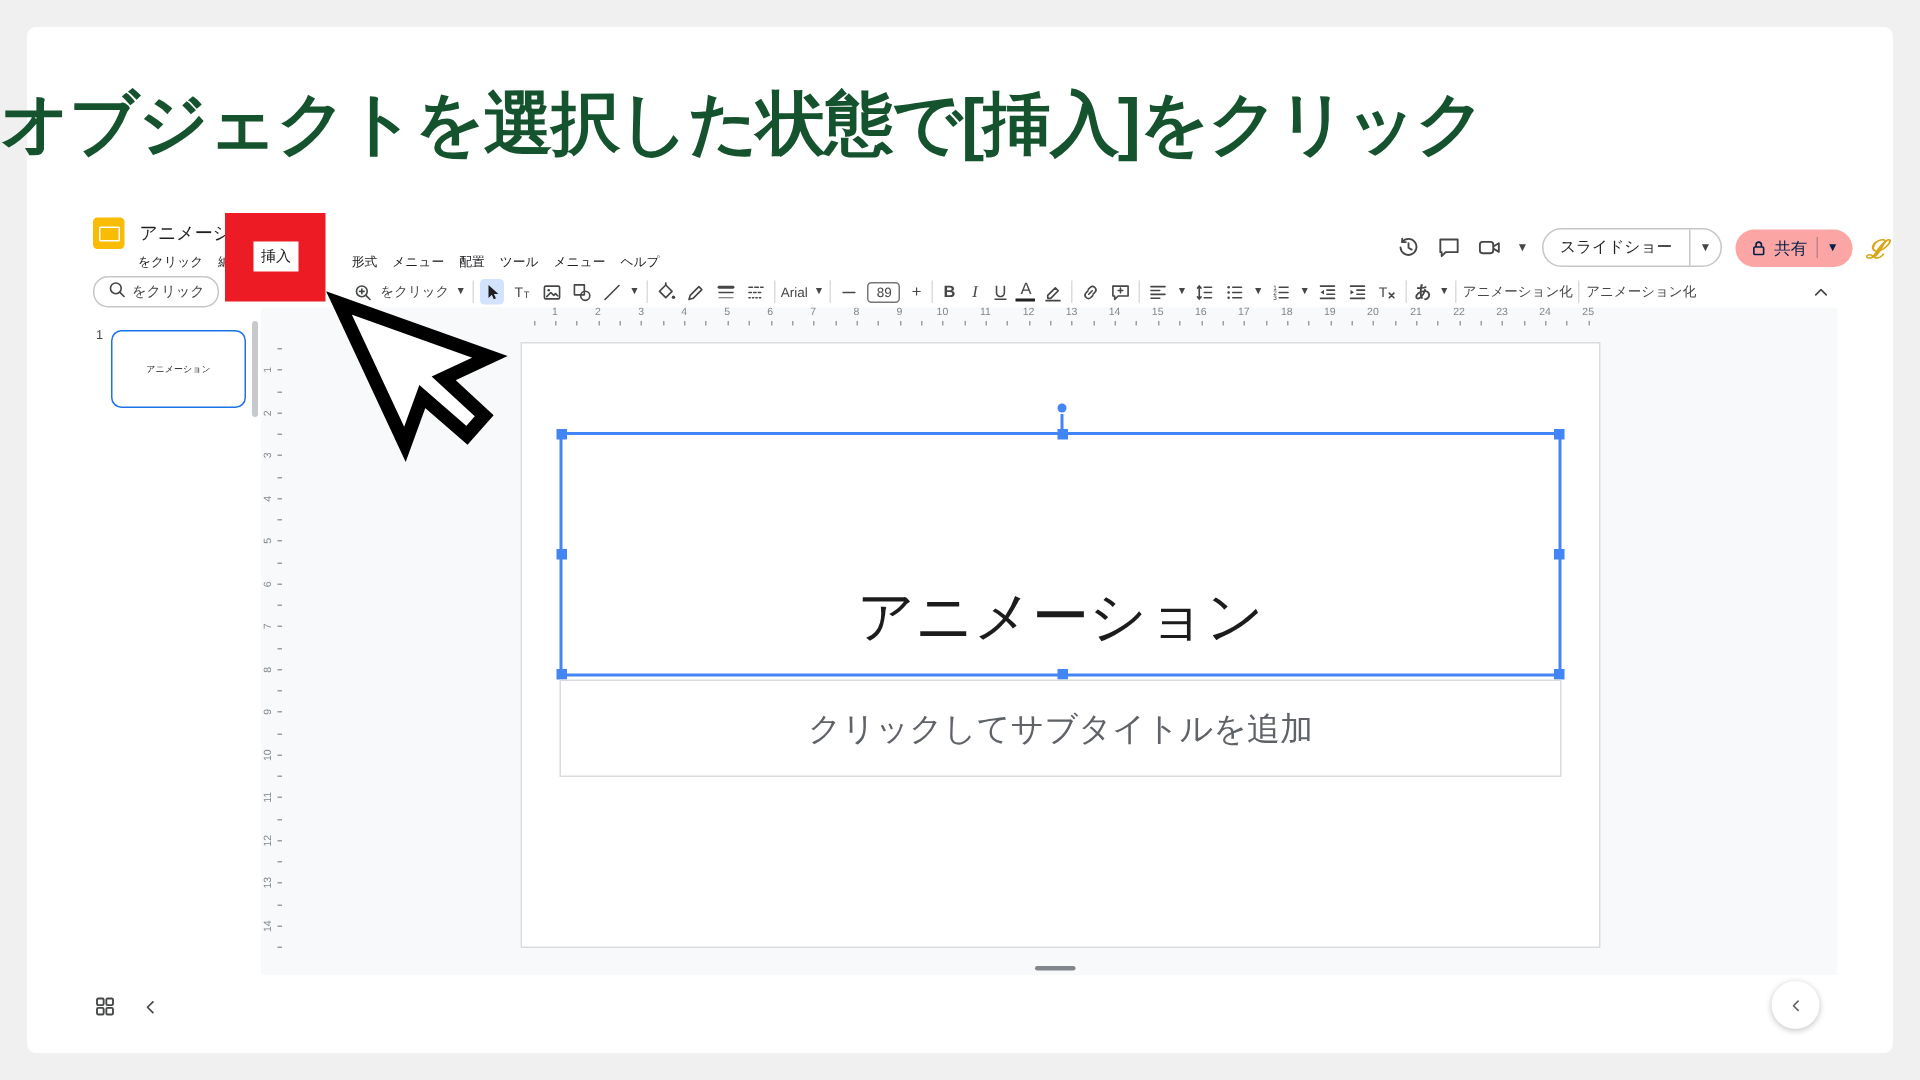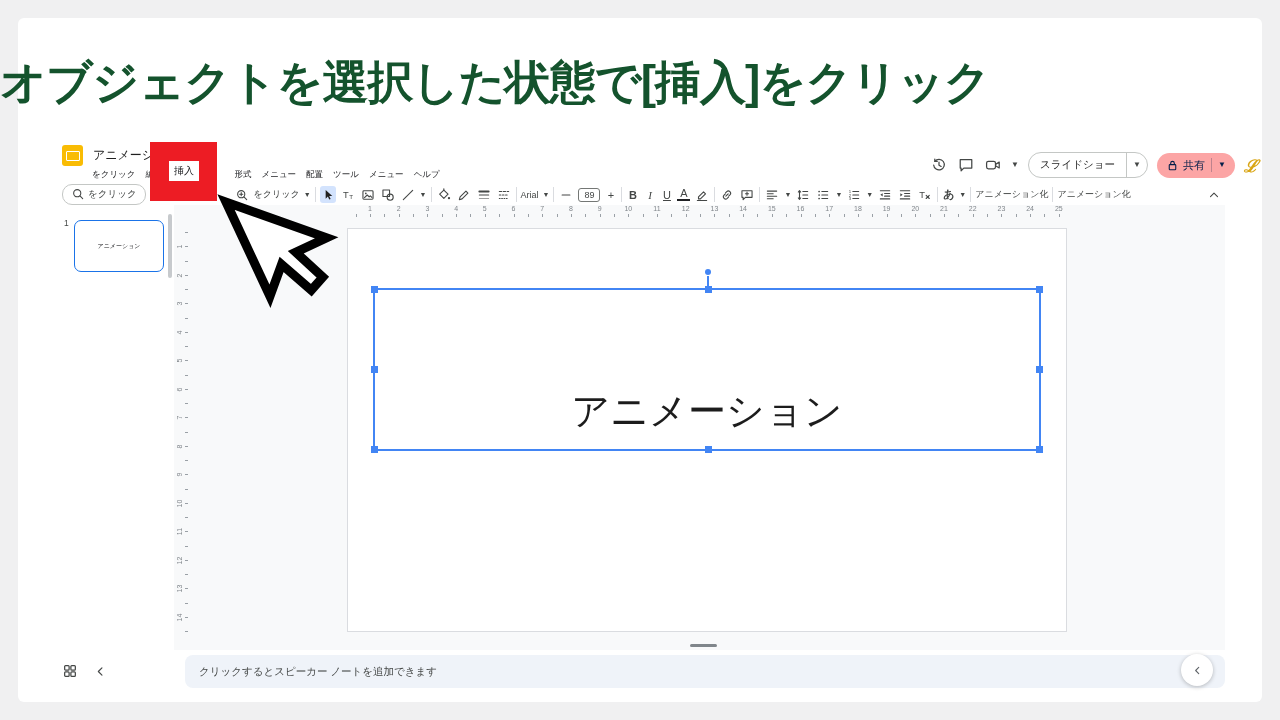--- a/index.html
+++ b/index.html
@@ -455,38 +455,38 @@
       <span class="handle" style="left:330px;top:-4px"></span>
       <span class="handle" style="right:-4px;top:-4px"></span>
       <span class="handle" style="left:-4px;top:76px"></span>
       <span class="handle" style="right:-4px;top:76px"></span>
       <span class="handle" style="left:-4px;bottom:-4px"></span>
       <span class="handle" style="left:330px;bottom:-4px"></span>
       <span class="handle" style="right:-4px;bottom:-4px"></span>
       <span class="rot-stem"></span>
       <span class="rot-dot"></span>
     </div>
+    <div class="subtitlebox">
+      <span>クリックしてサブタイトルを追加</span>
+    </div>
   </div>
 
   <div class="notes-dash"></div>
 
   <div class="bottom-icons" id="bottomIcons">
       <span><svg viewBox="0 0 18 18" width="16" height="16" fill="none" stroke="#444746" stroke-width="1.4">
           <rect x="3" y="3" width="5" height="5" rx="1"></rect>
           <rect x="10" y="3" width="5" height="5" rx="1"></rect>
           <rect x="3" y="10" width="5" height="5" rx="1"></rect>
           <rect x="10" y="10" width="5" height="5" rx="1"></rect>
         </svg></span>
       <span><svg viewBox="0 0 18 18" width="13" height="13" fill="none" stroke="#444746" stroke-width="1.6" stroke-linecap="round" stroke-linejoin="round">
           <path d="M11 4 L6 9 l5 5"></path>
         </svg></span>
     </div>
-  <div class="notes-bar">
-    <span>クリックするとスピーカー ノートを追加できます</span>
-  </div>
   <div class="fab">
       <svg viewBox="0 0 18 18" width="11" height="11" fill="none" stroke="#5f6368" stroke-width="1.8" stroke-linecap="round" stroke-linejoin="round">
         <path d="M11 4 L6 9 l5 5"></path>
       </svg>
     </div>
 
   <div class="redbox">
     <span class="ins">挿入</span>
   </div>
   <svg class="cursor-svg" width="170" height="160" viewBox="0 0 170 160">

